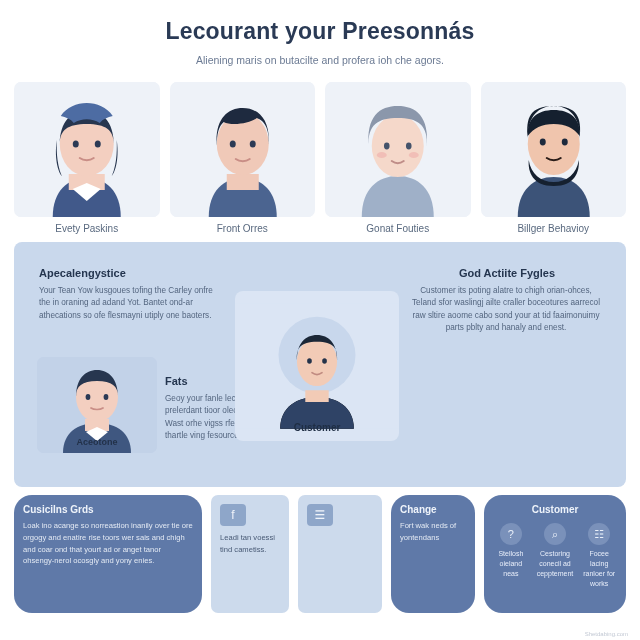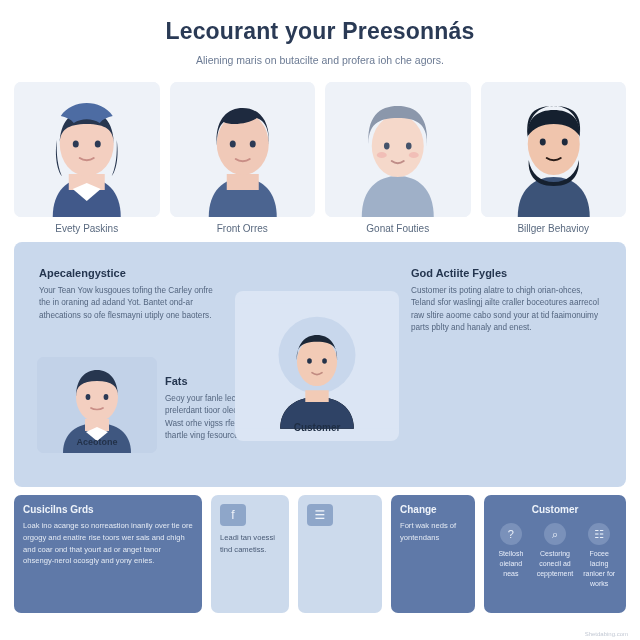--- a/index.html
+++ b/index.html
@@ -55,21 +55,21 @@
     background:#c9d8ec;
     border-radius:8px;
     height:245px;
     padding:23px;
     box-sizing:border-box;
     display:flex;
     gap:10px;
   }
   .col-left{width:188px;position:relative;}
   .col-mid{width:164px;position:relative;}
-  .col-right{flex:1;position:relative;}
+  .col-right{flex:1;position:relative;text-align:center;}
 
   .h-blue{
     font-size:11px;font-weight:700;color:#24354f;margin:2px 0 6px 2px;
   }
   .p-blue{
     font-size:8.2px;line-height:1.5;color:#4f6party;color:#53657f;margin:0 2px;
   }
 
   .mini-avatar-card{
     background:#c2d2e8;border-radius:7px;height:96px;width:120px;
@@ -87,21 +87,21 @@
     position:absolute;bottom:8px;left:0;right:0;text-align:center;
     font-size:10px;font-weight:700;color:#1f2e44;
   }
 
   
   .bottom{
     margin-top:8px;
     display:flex;gap:9px;height:118px;
   }
   .b-dark{
-    background:#5f79a8;border-radius:7px;color:#eef3fa;padding:9px;box-sizing:border-box;
+    background:#5f79a8;border-radius:18px;color:#eef3fa;padding:9px;box-sizing:border-box;
   }
   .b-blue{
     background:#ccdaec;border-radius:7px;color:#3d4f6b;padding:9px;box-sizing:border-box;
   }
   .b-title{font-size:10px;font-weight:700;margin-bottom:5px;}
   .b-text{font-size:7.6px;line-height:1.55;opacity:.92;}
 
   .feat-row{display:flex;gap:8px;margin-top:8px;}
   .feat{flex:1;text-align:center;}
   .feat .ic{

